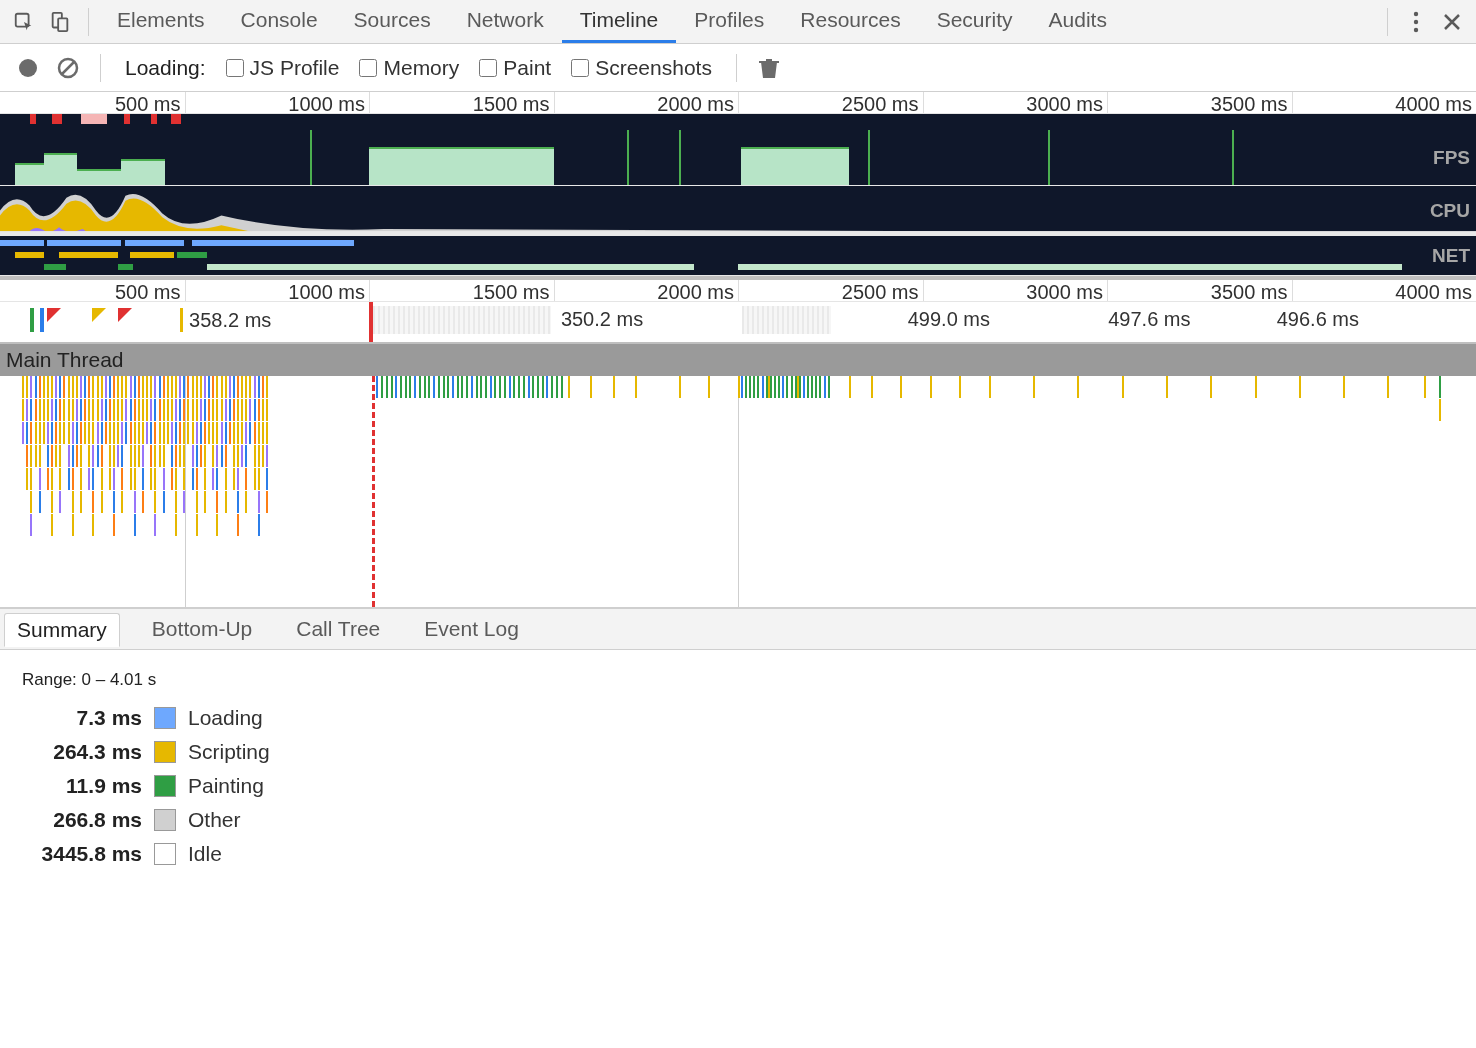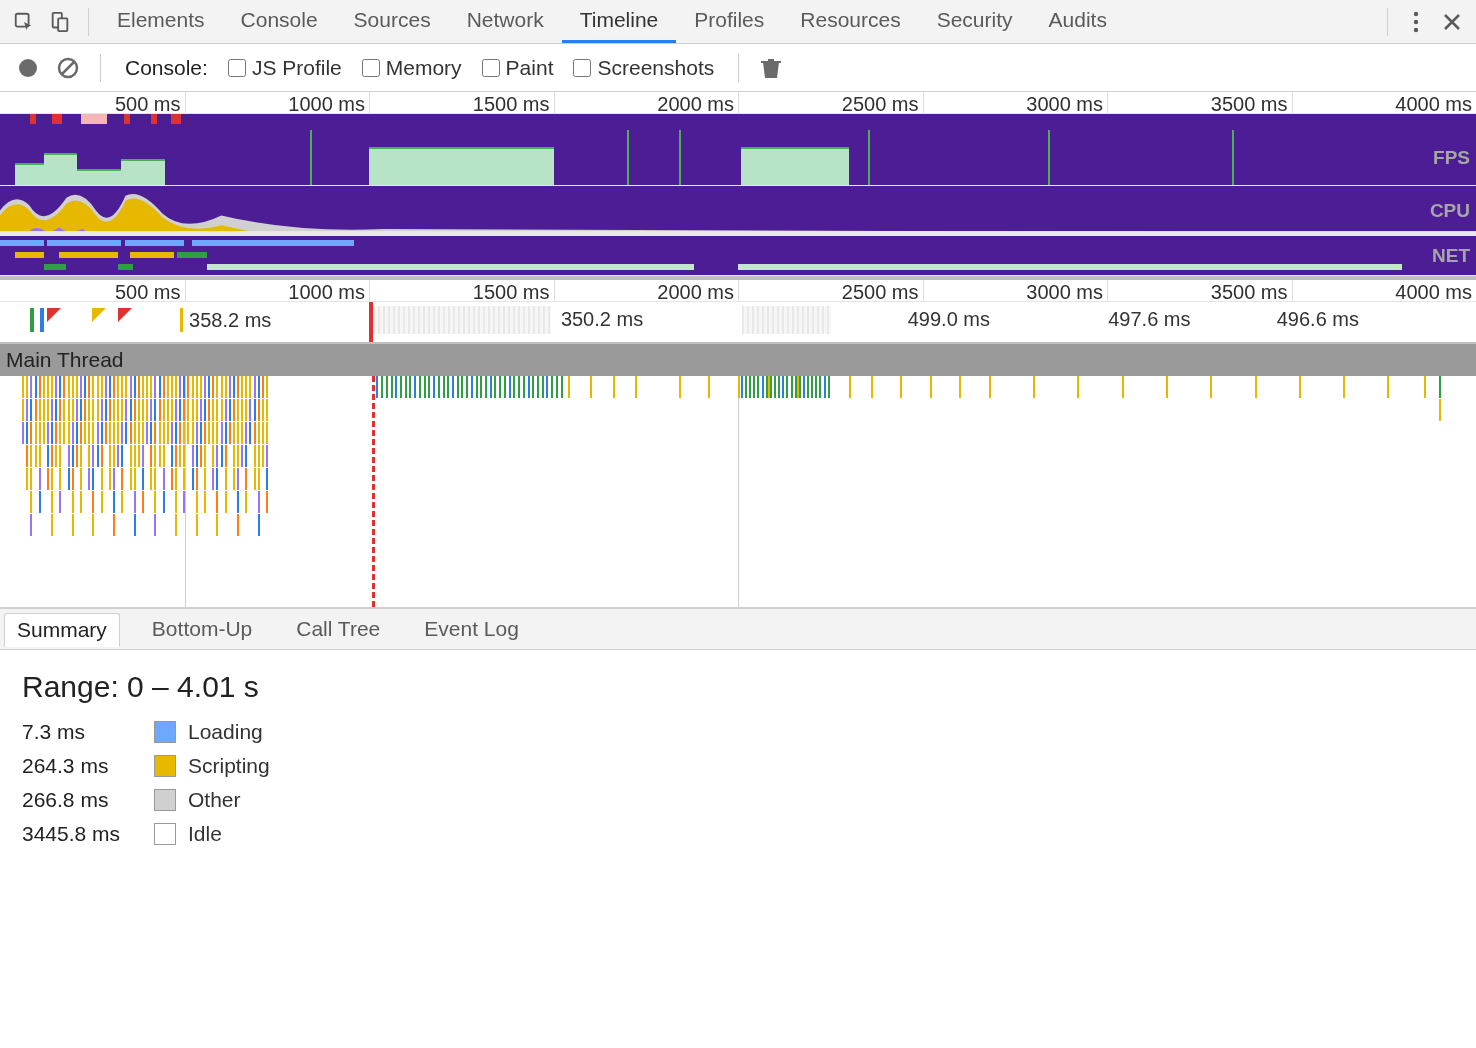--- a/index.html
+++ b/index.html
@@ -71,21 +71,21 @@
   .ticklabel {
     position:absolute;
     top:1px;
     transform: translateX(-100%);
     padding-right:4px;
     color:#303030;
     font-size: 20px;
     white-space: nowrap;
   }
   
-  .overview { position:relative; background:#4c1d95; }
+  .overview { position:relative; background:#0f172a; }
   .lane { position:relative; border-bottom:1px solid #e8e8e8; }
   .lane-label {
     position:absolute; right:6px; top:50%; transform:translateY(-50%);
     font-weight:600; color:#a6a6a6; font-size:19px;
   }
   .fps-lane { height:56px; }
   .cpu-lane { height:50px; }
   .net-lane { height:40px; padding-top:4px;}
   .ctrl-row { height: 16px; position:relative; }
   .block { position:absolute; top:0; height:10px; }
@@ -162,28 +162,28 @@
     border-radius:3px 3px 0 0;
     color:#222;
     position:relative;
     top:1px;
   }
   
   .summary {
     padding: 20px 22px;
     color:#222;
   }
-  .summary .range { margin-bottom: 14px; font-size:30px;}
+  .summary .range { margin-bottom: 14px; font-size:17px;}
   .summary-row { display:flex; align-items:flex-start; gap: 28px; }
   .pie-wrap { text-align:center; }
   .pie { width:210px; height:210px; }
   .pie-total { margin-top:8px; color:#222; font-size:21px;}
   .legend { display:flex; flex-direction:column; gap:10px; margin-top:2px;}
   .legend-row { display:flex; align-items:center; gap:12px;}
-  .legend-ms { width:120px; text-align:left; color:#222;}
+  .legend-ms { width:120px; text-align:right; color:#222;font-weight:bold;}
   .swatch { width:22px;height:22px;border:1px solid #999;}
   .sw-loading{background:#6ea8fe;}
   .sw-scripting{background:#e6b800;}
   .sw-rendering{background:#9775fa;}
   .sw-painting{background:#2f9e44;}
   .sw-other{background:#d0d0d0;}
   .sw-idle{background:#fff;}
   .legend-name{color:#333;}
 </style>
 </head>
@@ -235,21 +235,21 @@
         <circle cx="11" cy="11" r="9" fill="#6b6b6b"></circle>
       </svg>
   </div>
   <div class="icon-btn">
     <svg width="22" height="22" viewBox="0 0 22 22" fill="none" stroke="#6b6b6b" stroke-width="2.5">
       <circle cx="11" cy="11" r="9"></circle>
         <path d="M5 17 L17 5"></path>
     </svg>
   </div>
   <div class="vsep"></div>
-  <span class="label">Console:</span>
+  <span class="label">Loading:</span>
   <div id="capture-opts" style="display:flex;">
       <label class="chk">
         <input type="checkbox" style="">
         <span>JS Profile</span>
       </label>
       <label class="chk">
         <input type="checkbox" style="">
         <span>Memory</span>
       </label>
       <label class="chk">
@@ -1117,20 +1117,25 @@
           <div class="legend-ms">7.3 ms</div>
           <div class="swatch sw-loading"></div>
           <div class="legend-name">Loading</div>
         </div>
         <div class="legend-row">
           <div class="legend-ms">264.3 ms</div>
           <div class="swatch sw-scripting"></div>
           <div class="legend-name">Scripting</div>
         </div>
         <div class="legend-row">
+          <div class="legend-ms">11.9 ms</div>
+          <div class="swatch sw-painting"></div>
+          <div class="legend-name">Painting</div>
+        </div>
+        <div class="legend-row">
           <div class="legend-ms">266.8 ms</div>
           <div class="swatch sw-other"></div>
           <div class="legend-name">Other</div>
         </div>
         <div class="legend-row">
           <div class="legend-ms">3445.8 ms</div>
           <div class="swatch sw-idle"></div>
           <div class="legend-name">Idle</div>
         </div>
       </div>

